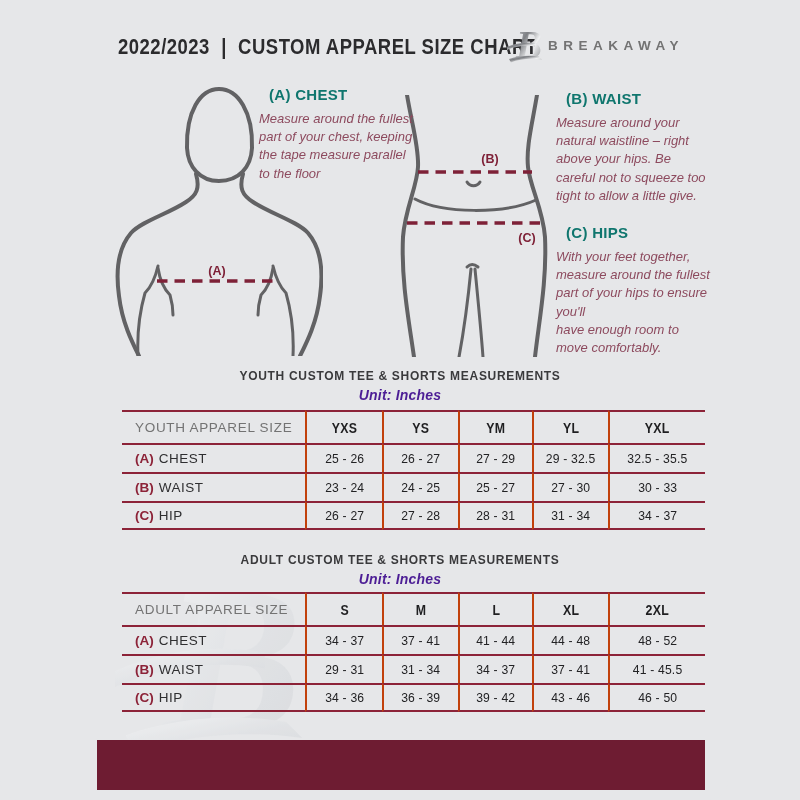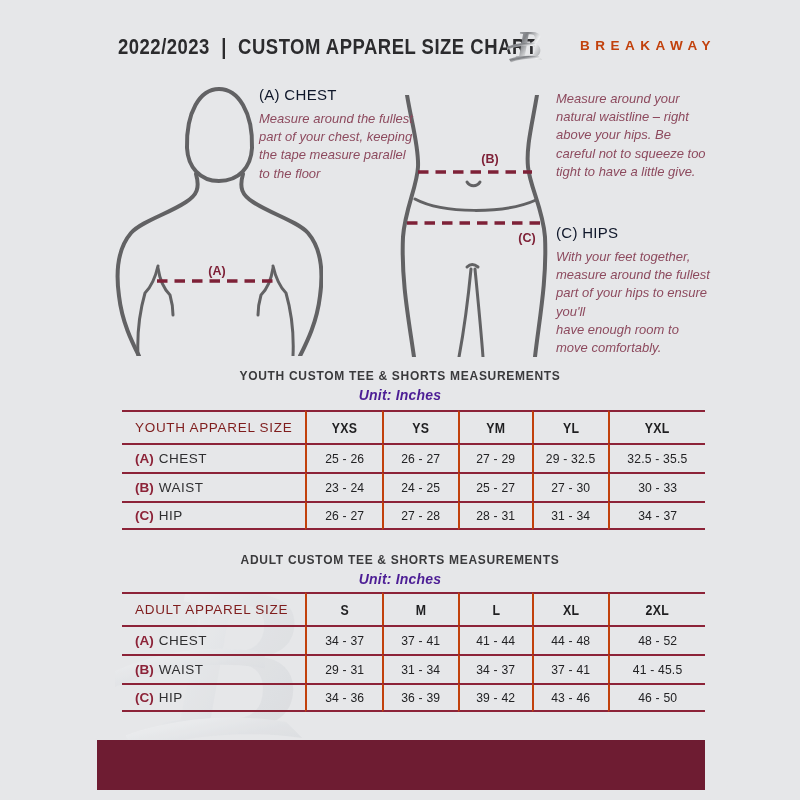--- a/index.html
+++ b/index.html
@@ -4,54 +4,54 @@
 <style>
   html,body{margin:0;padding:0;background:#e6e7e9;}
   .page{position:relative;width:728px;height:800px;background:#e6e7e9;overflow:hidden;
         font-family:"Liberation Sans",sans-serif;color:#2b2b2d;border-radius:20px;}
 
   
   .hdr-title{position:absolute;left:118px;top:34px;font-size:22px;font-weight:700;
              letter-spacing:.6px;color:#2b2b2d;white-space:pre;
              transform:scaleX(.84);transform-origin:left top;}
   .logo{position:absolute;left:505px;top:24px;}
-  .brand{position:absolute;left:580px;top:38px;font-size:13.5px;font-weight:700;
-         letter-spacing:5.5px;color:#c2410c;}
+  .brand{position:absolute;left:548px;top:38px;font-size:13.5px;font-weight:700;
+         letter-spacing:5.5px;color:#737373;}
 
   
   .fig{position:absolute;}
   .fig-label{font-family:"Liberation Sans",sans-serif;font-size:12.5px;font-weight:700;
              fill:#7e2137;}
   .dash{stroke:#7e2137;stroke-width:3.4;stroke-dasharray:10.5 7;fill:none;}
   .outline{fill:none;stroke:#626264;stroke-width:4;stroke-linecap:round;stroke-linejoin:round;}
   .outline-thin{fill:none;stroke:#626264;stroke-width:3;stroke-linecap:round;stroke-linejoin:round;}
 
   
   .instr{position:absolute;}
-  .instr-head{font-size:15px;font-weight:400;color:#0f172a;letter-spacing:.3px;margin:0 0 7px 0;}
+  .instr-head{font-size:15px;font-weight:700;color:#0f766e;letter-spacing:.3px;margin:0 0 7px 10px;}
   .instr-body{font-size:13px;font-style:italic;color:#8d4a5e;line-height:1.4;
               white-space:pre-line;margin:0;}
 
   
   .sec-title{position:absolute;left:0;width:800px;text-align:center;font-size:12px;
              font-weight:700;color:#3a3a3c;letter-spacing:.7px;}
   .sec-unit{position:absolute;left:0;width:800px;text-align:center;font-size:14px;
             font-weight:700;font-style:italic;color:#4c1d95;letter-spacing:.2px;}
 
   
   .tbl{position:absolute;left:122px;width:583px;display:grid;z-index:2;
        grid-template-columns:183px 77px 76px 74px 76px 97px;}
   .cell{border-top:2px solid #8c2338;box-sizing:border-box;height:29px;
         display:flex;align-items:center;justify-content:center;
         font-size:13.5px;color:#222224;}
   .cell.hdr{height:33px;}
   .cell.lbl{justify-content:flex-start;padding-left:13px;}
   .cell.vline{border-left:2px solid #c2410c;}
   .cell.bot{border-bottom:2px solid #8c2338;}
-  .hdr-lbl{color:#7f1d1d;letter-spacing:.7px;font-size:13.5px;}
+  .hdr-lbl{color:#737373;letter-spacing:.7px;font-size:13.5px;}
   .size-code{font-weight:700;font-size:14px;color:#1f1f21;letter-spacing:.3px;
              display:inline-block;transform:scaleX(.88);}
   .val{display:inline-block;transform:scaleX(.9);letter-spacing:.2px;white-space:nowrap;}
   .lbl-prefix{font-weight:700;color:#8c2338;margin-right:5px;}
   .lbl-name{color:#2f2f31;letter-spacing:.5px;}
 
   
   .watermark{position:absolute;left:96px;top:548px;z-index:1;opacity:.75;}
   .footer-bar{position:absolute;left:97px;top:740px;width:608px;height:50px;
               background:#6e1c32;z-index:2;}
@@ -102,21 +102,22 @@
     <line class="dash" x1="14" y1="128" x2="149" y2="128"></line>
     <text class="fig-label" x="97" y="68" text-anchor="middle">(B)</text>
     <text class="fig-label" x="134" y="147" text-anchor="middle">(C)</text>
   </svg>
 
   <div class="instr" style="left:259px;top:86px;width:158px">
     <p class="instr-head">(A) CHEST</p>
     <p class="instr-body">Measure around the fullest part of your chest, keeping the tape measure parallel to the floor</p>
   </div>
   <div class="instr" style="left:556px;top:90px;width:152px">
-    <p class="instr-body">Measure around your natural waistline – right above your hips. Be careful not to squeeze too tight to have a little give.</p>
+    <p class="instr-head">(B) WAIST</p>
+    <p class="instr-body">Measure around your natural waistline – right above your hips. Be careful not to squeeze too tight to allow a little give.</p>
   </div>
   <div class="instr" style="left:556px;top:224px;width:154px">
     <p class="instr-head">(C) HIPS</p>
     <p class="instr-body">With your feet together, measure around the fullest part of your hips to ensure you'll
 have enough room to move comfortably.</p>
   </div>
 
   <div class="sec-title" style="top:369px">YOUTH CUSTOM TEE &amp; SHORTS MEASUREMENTS</div>
   <div class="sec-unit" style="top:387px">Unit: Inches</div>
 

